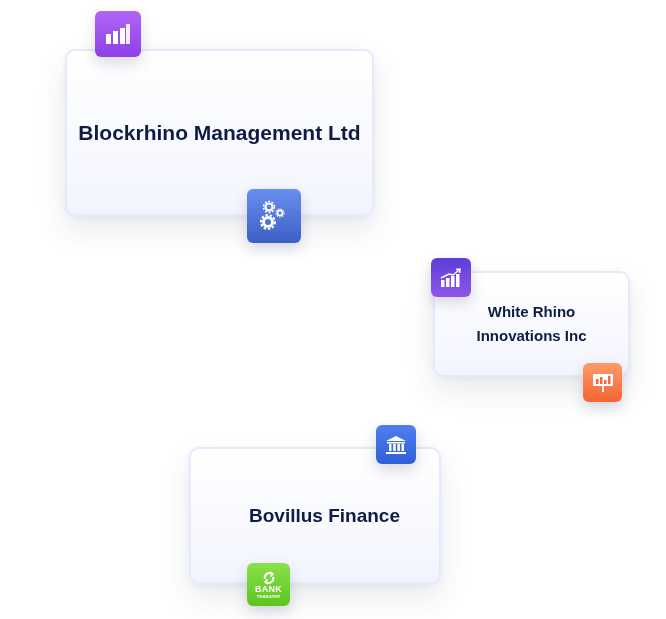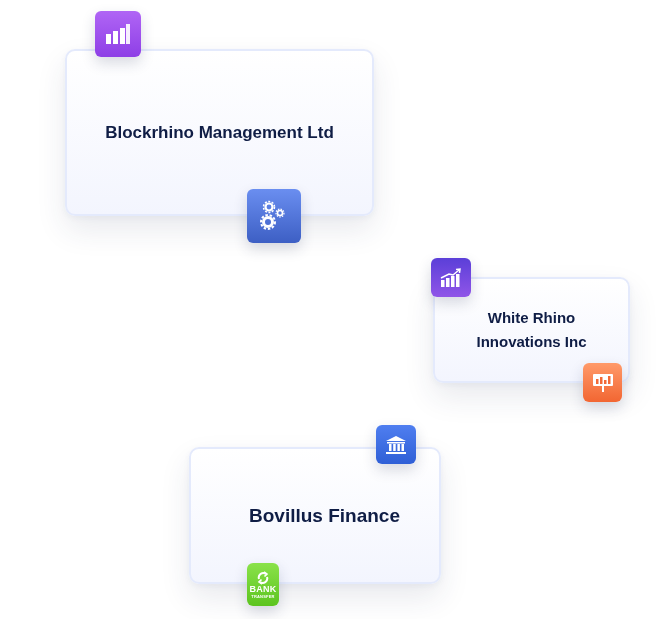--- a/index.html
+++ b/index.html
@@ -9,36 +9,36 @@
   }
   .card {
     position:absolute; box-sizing:border-box;
     border:2px solid #e4eafc; border-radius:10px;
     background:linear-gradient(180deg,#ffffff 0%,#f3f5fe 100%);
     box-shadow:0 14px 30px rgba(40,50,90,0.10), 0 2px 6px rgba(40,50,90,0.05);
     display:flex; align-items:center; justify-content:center; text-align:center;
   }
   .card-title { color:#0f1d45; font-weight:bold; }
   #card1 { left:65px; top:49px; width:309px; height:167px; }
-  #card1 .card-title { font-size:17px; }
-  #card2 { left:433px; top:277px; width:197px; height:106px; }
+  #card1 .card-title { font-size:21px; }
+  #card2 { left:433px; top:271px; width:197px; height:106px; }
   #card2 .card-title { font-size:15px; line-height:24px; width:130px; }
   #card3 { left:189px; top:447px; width:252px; height:137px; }
   #card3 .card-title { font-size:19px;padding-left:19px; }
 
   .badge {
     position:absolute; border-radius:6px; display:flex; align-items:center; justify-content:center;
     box-shadow:0 6px 14px rgba(40,50,90,0.18);
   }
   #b-purple { left:95px; top:11px; width:46px; height:46px; background:linear-gradient(180deg,#b065f5,#8e3fe6); }
   #b-gears { left:247px; top:189px; width:54px; height:54px; background:linear-gradient(180deg,#6a8ef0,#3d5fc4); }
   #b-growth { left:431px; top:258px; width:40px; height:39px; background:linear-gradient(180deg,#5b3fd8,#9055e8); }
   #b-board { left:583px; top:363px; width:39px; height:39px; background:linear-gradient(180deg,#ff9a6a,#f26632); }
   #b-bank { left:376px; top:425px; width:40px; height:39px; background:linear-gradient(180deg,#4f7ef0,#2f5fd6); }
-  #b-transfer { left:247px; top:563px; width:32px; height:43px; background:linear-gradient(180deg,#8ae24a,#5cc41f); flex-direction:column; }
+  #b-transfer { left:247px; top:563px; width:43px; height:43px; background:linear-gradient(180deg,#8ae24a,#5cc41f); flex-direction:column; }
   .bt-label { color:#fff; font-weight:bold; font-size:9px; line-height:9px; letter-spacing:0.2px; }
   .bt-sub { color:#fff; font-weight:bold; font-size:4px; line-height:5px; letter-spacing:0.2px; }
 </style>
 </head>
 <body>
 
 <div class="card" id="card1">
   <span class="card-title">Blockrhino Management Ltd</span>
 </div>
 <div class="badge" id="b-purple">

